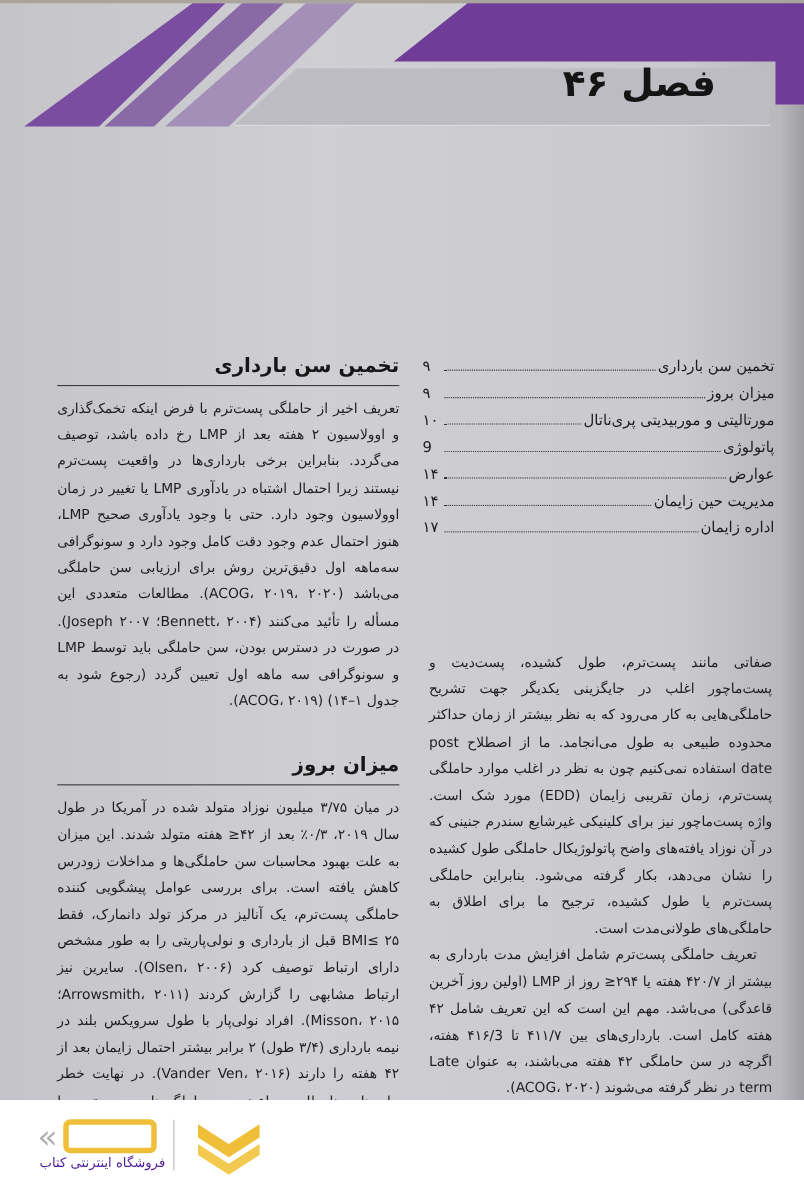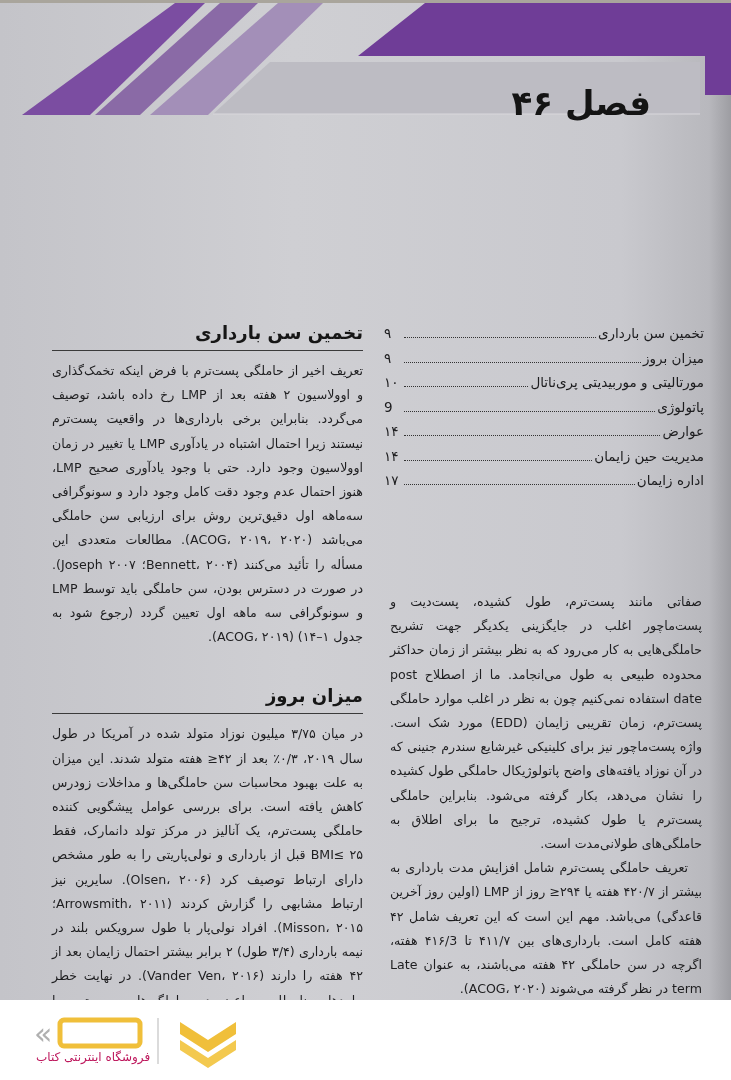--- a/index.html
+++ b/index.html
@@ -13,21 +13,21 @@
     .page {
       position: absolute; left: 0; top: 0; width: 731px; height: 1000px;
       background: linear-gradient(90deg, #c4c4c9 0%, #cfcfd3 40%, #c9c9ce 85%, #b8b8bd 97%, #9d9da2 100%);
       overflow: hidden;
     }
     .top-edge { position: absolute; left: 0; top: 0; width: 731px; height: 3px; background: #a9a59c; }
     .banner-svg { position: absolute; left: 0; top: 0; }
     .chapter-label {
       position: absolute; top: 56px; right: 80px;
       font-size: 34px; font-weight: bold; color: #141414;
-      direction: rtl; letter-spacing: 2px; margin-top: 27px;
+      direction: rtl; letter-spacing: 2px;
     }
     .chapter-title {
       position: absolute; top: 140px; right: 90px;
       font-size: 40px; font-weight: bold; color: #5a2f82;
       direction: rtl;
     }
     .toc {
       position: absolute; left: 384px; top: 325px; width: 320px;
       direction: rtl; font-size: 13.5px;
     }
@@ -54,21 +54,21 @@
       position: absolute; right: 22px; top: 14px; direction: rtl;
       font-size: 20px; color: #111;
     }
     .footer-url {
       position: absolute; right: 18px; top: 42px;
       font-family: "Liberation Sans", sans-serif; font-size: 24px; letter-spacing: 6px; color: #1a1a1a;
     }
     .footer-url .accent { color: #f0bf3a; }
     .logo-text {
       position: absolute; left: 36px; top: 50px; direction: rtl;
-      font-size: 12px; color: #be185d;
+      font-size: 12px; color: #4c1d95;
     }
   </style>
 </head>
 <body>
 
 <div class="page">
   <div class="top-edge"></div>
 
   <svg class="banner-svg" width="731" height="120" viewBox="0 0 731 120">
 

